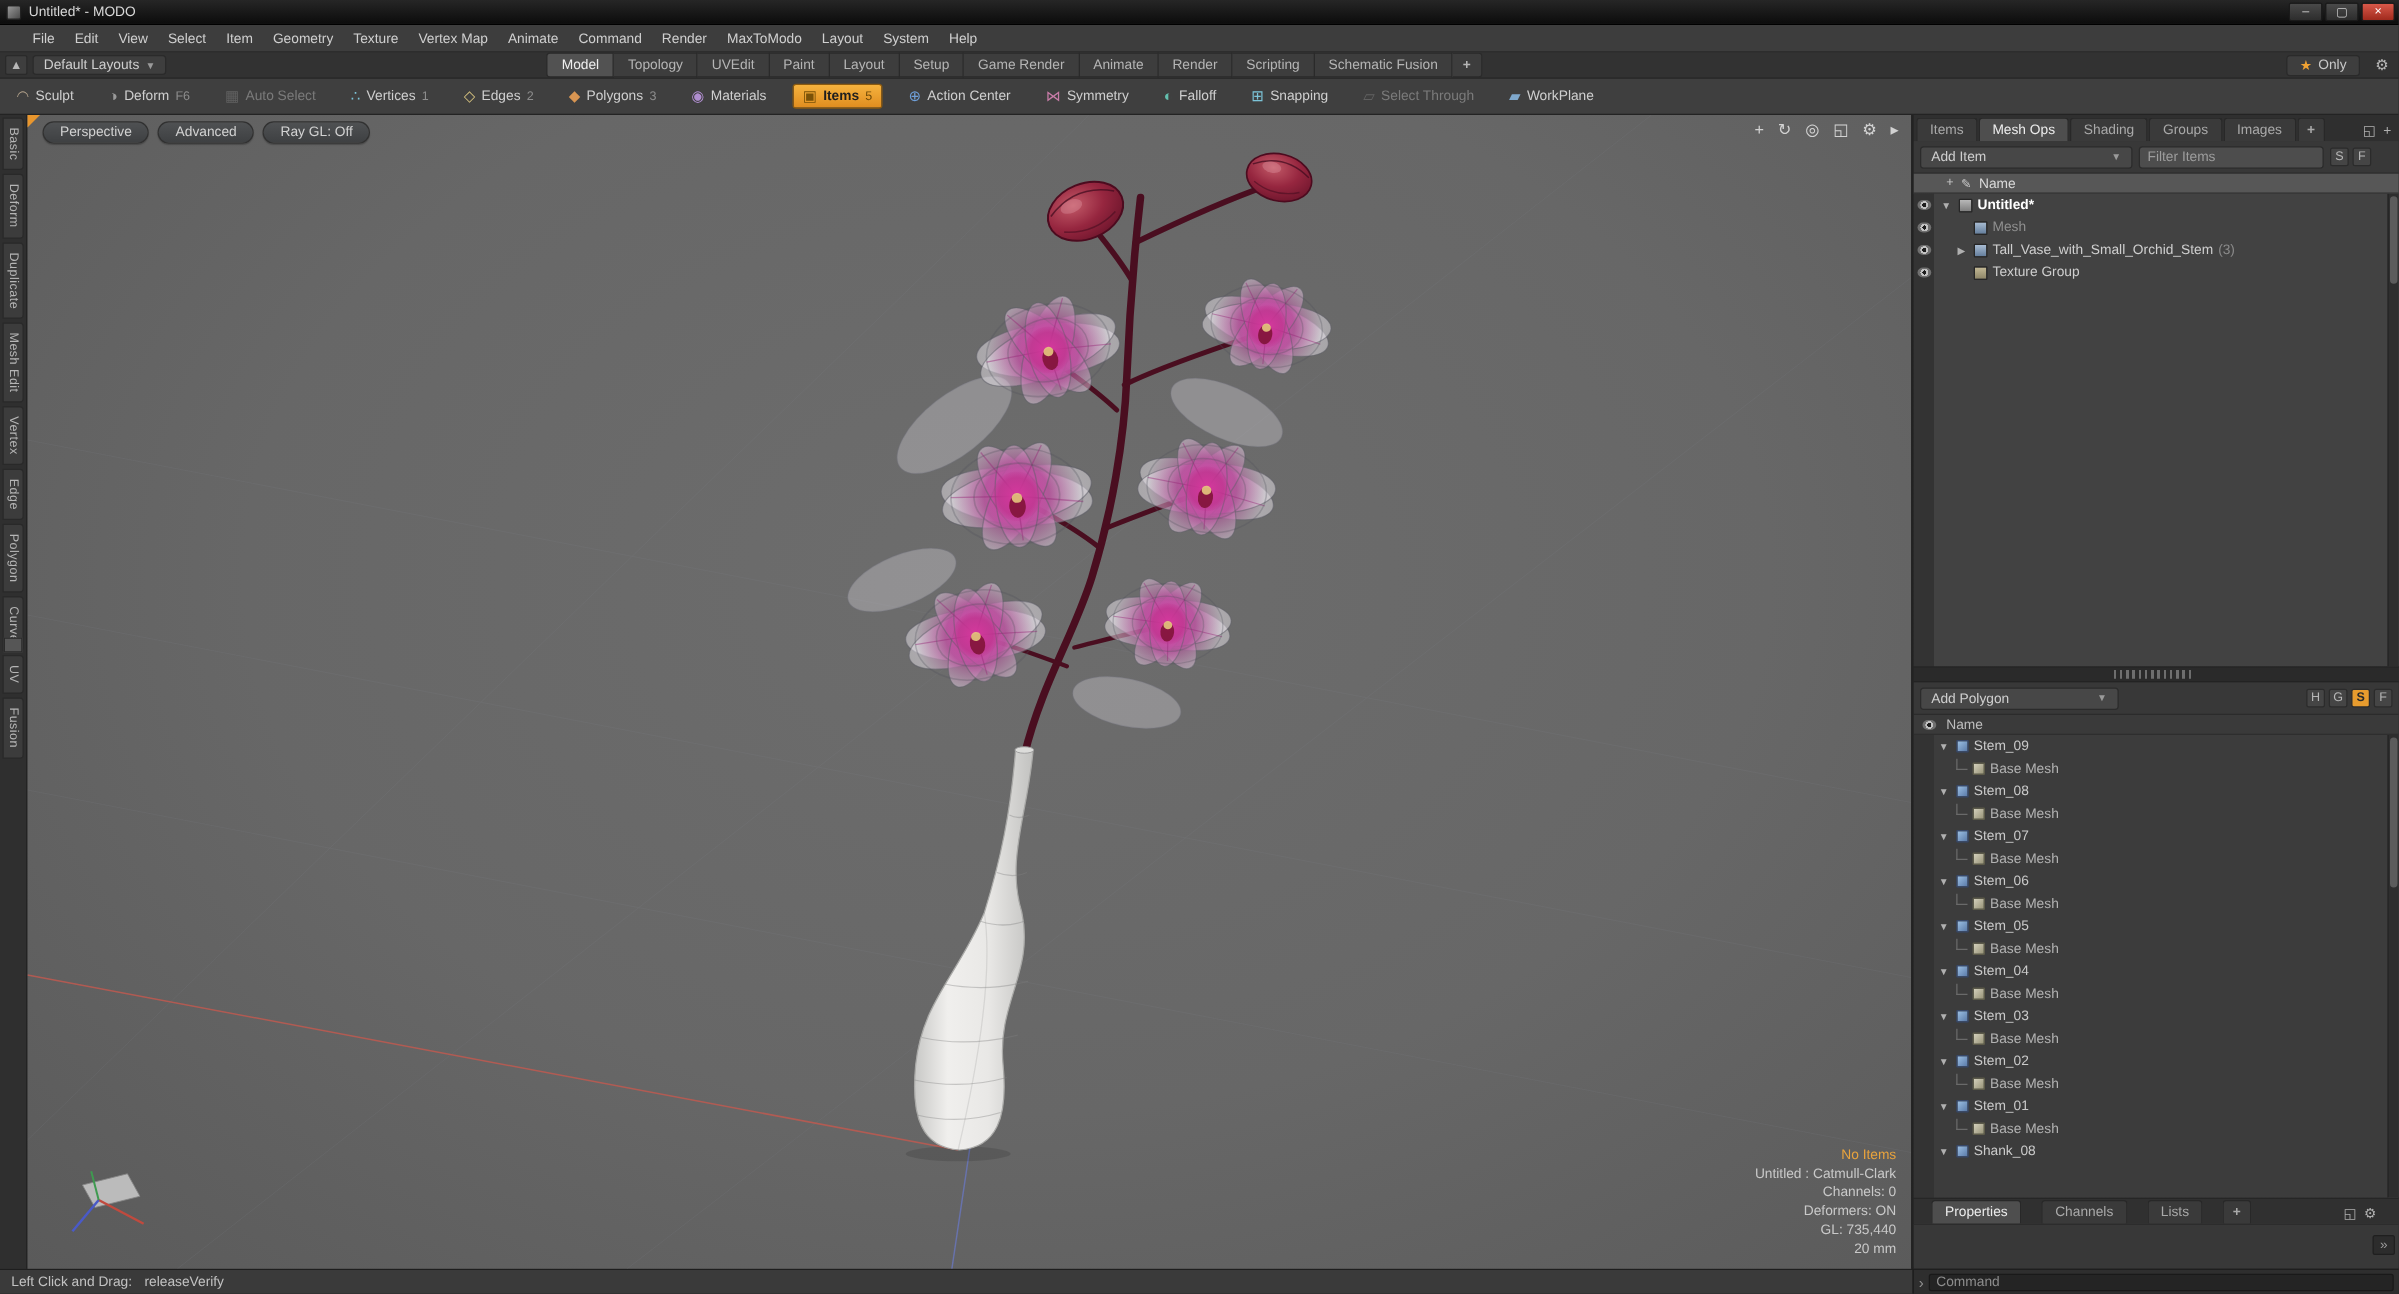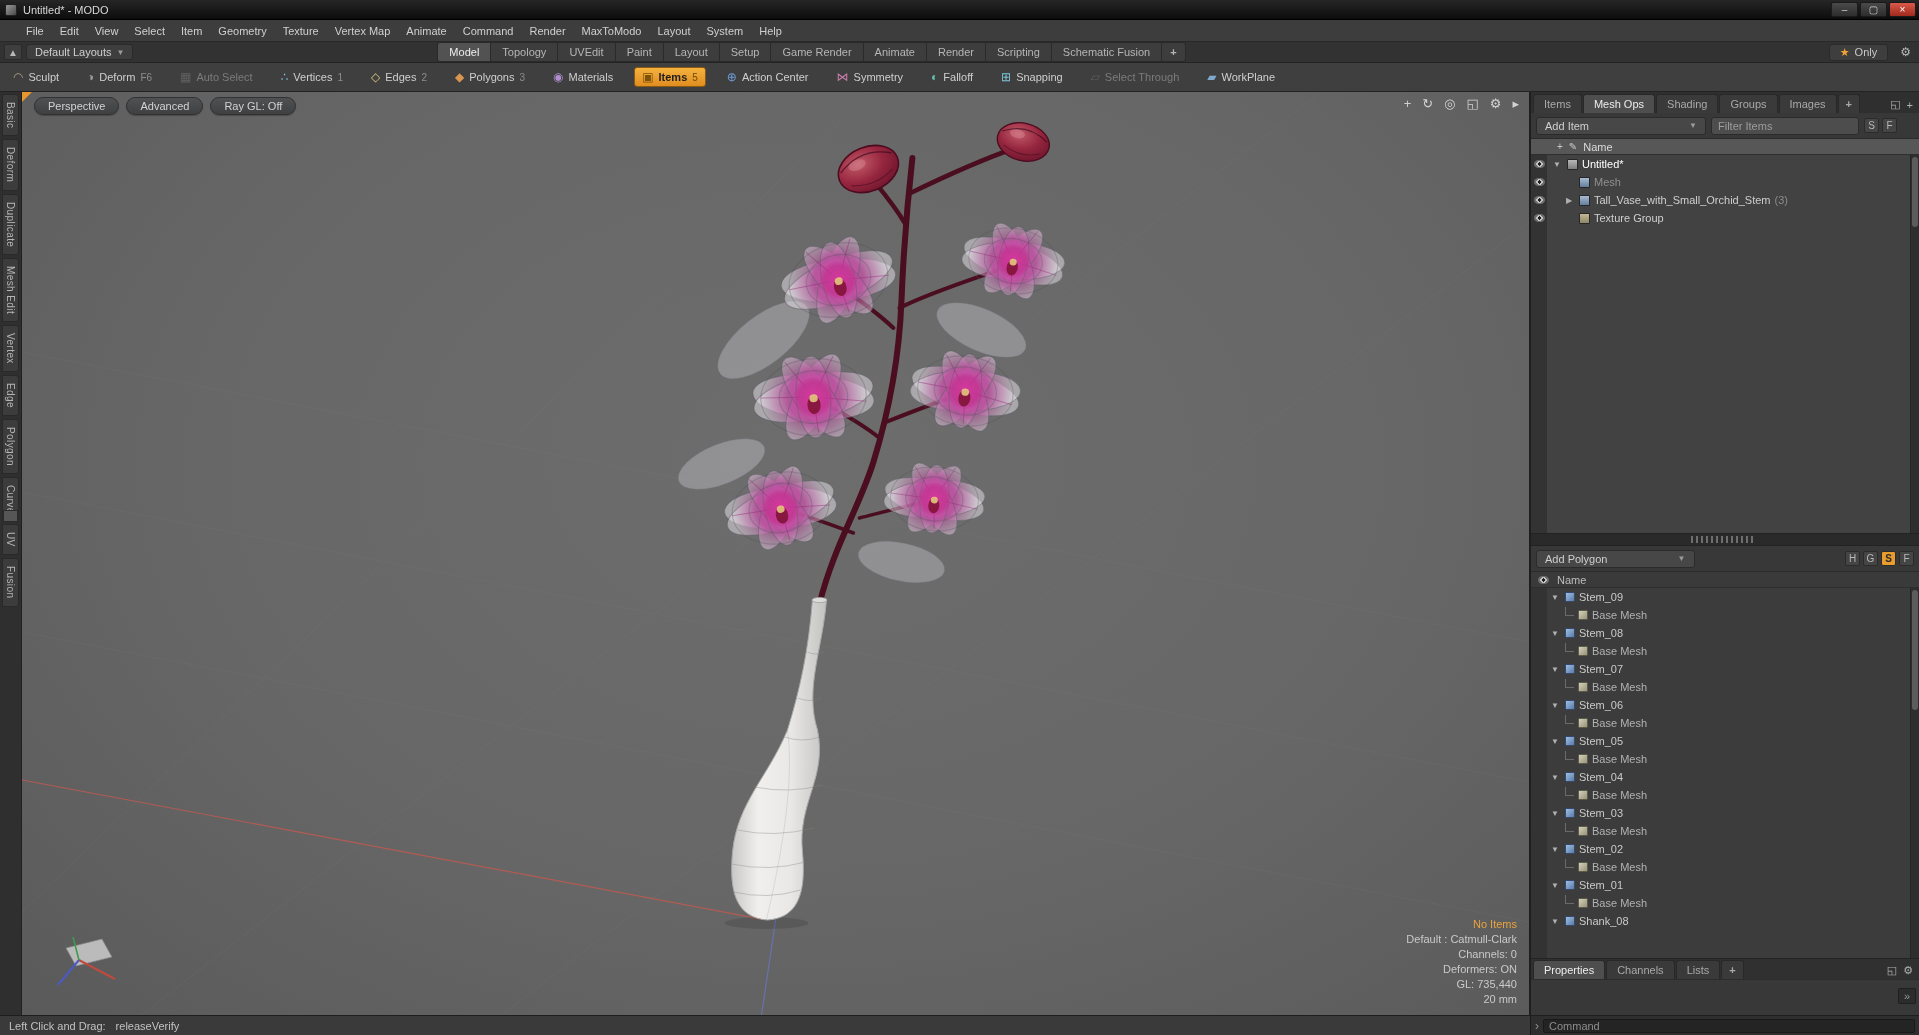--- a/index.html
+++ b/index.html
@@ -99,42 +99,42 @@
   .tree-body{height:378px;background:linear-gradient(90deg,#333 0 16px,#424242 16px);position:relative;overflow:hidden}
   .trow{height:18px;display:flex;align-items:center;gap:4px;padding-right:4px}
   .eye-cell{width:16px;display:flex;justify-content:center}
   .eye{width:11px;height:8px;border-radius:50%/60%;
     background:radial-gradient(circle at 50% 50%, #1d1d1d 0 1.6px, #c2c2c2 1.7px 3.1px, #6f6f6f 3.2px)}
   .expander{width:12px;text-align:center;font-size:8px;color:#b0b0b0}
   .iicon{width:11px;height:11px;border:1px solid #262626;border-radius:1px;flex:none}
   .iicon.scene{background:linear-gradient(#b8b8b8,#7e7e7e)}
   .iicon.mesh{background:linear-gradient(#a8bcd2,#647e9c)}
   .iicon.group{background:linear-gradient(#c2b894,#8e8668)}
-  .ilabel.bold{color:#fff;font-weight:normal}
+  .ilabel.bold{color:#fff;font-weight:bold}
   .ilabel.dim{color:#8f8f8f}
   .ilabel.normal{color:#cfcfcf}
   .isuffix{color:#8a8a8a}
   .vscroll{position:absolute;top:0;right:0;width:9px;height:100%;background:#2e2e2e;border-left:1px solid #252525}
   .vthumb{position:absolute;left:1px;width:6px;background:#5c5c5c;border-radius:3px}
 
   .hdivider{height:13px;background:#2a2a2a;border-top:1px solid #222;border-bottom:1px solid #222;display:flex;align-items:center}
   .ticks{margin-left:160px;width:64px;height:7px;
     background:repeating-linear-gradient(90deg,#6e6e6e 0 2px,transparent 2px 5px)}
 
   .op-list{height:370px;background:linear-gradient(90deg,#333 0 16px,#3c3c3c 16px);position:relative;overflow:hidden}
   .oprow{height:18px;display:flex;align-items:center;gap:4px;padding-left:18px}
   .oprow.child{padding-left:34px}
   .connector{width:9px;height:9px;border-left:1px solid #6a6a6a;border-bottom:1px solid #6a6a6a;margin:-7px 0 0 0}
   .opicon{width:10px;height:10px;border-radius:1px;flex:none}
   .opicon.cube{background:linear-gradient(135deg,#9cc0e4,#5a7aa8);border:1px solid #37486a}
   .opicon.base{background:linear-gradient(135deg,#d4d0bc,#989478);border:1px solid #5e5c4a}
   .oplabel{color:#cacaca}
   .oplabel.child-label{color:#b2b2b2}
 
-  .bp-tabs{height:21px;display:flex;align-items:flex-end;background:#303030;padding:0 2px;gap:1px;border-top:1px solid #232323}
+  .bp-tabs{height:21px;display:flex;align-items:flex-end;background:#303030;padding:0 14px;gap:16px;border-top:1px solid #232323}
   .bp-empty{height:35px;background:#383838;position:relative;border-top:1px solid #2c2c2c}
   .chev-btn{position:absolute;right:3px;top:8px;width:18px;height:16px;display:flex;align-items:center;justify-content:center;
     background:#2c2c2c;border:1px solid #1f1f1f;border-radius:2px;color:#9a9a9a}
 
   
   .bottombar{height:20px;display:flex}
   .statusbar{flex:1;background:#3a3a3a;border-top:1px solid #1e1e1e;display:flex;align-items:center;gap:10px;padding-left:9px;color:#c2c2c2}
   .commandbar{width:389px;background:#2e2e2e;border-top:1px solid #1e1e1e;border-left:1px solid #1a1a1a;
     display:flex;align-items:center;gap:4px;padding:0 4px}
   .prompt{color:#8f8f8f;font-size:12px}
@@ -412,21 +412,21 @@
       <div id="vp-icons">
           <span class="vpicon">+</span>
           <span class="vpicon">↻</span>
           <span class="vpicon">◎</span>
           <span class="vpicon">◱</span>
           <span class="vpicon">⚙</span>
           <span class="vpicon">▸</span>
         </div>
       <div id="vp-status">
           <div class="vps orange">No Items</div>
-          <div class="vps">Default : Catmull-Clark</div>
+          <div class="vps">Untitled : Catmull-Clark</div>
           <div class="vps">Channels: 0</div>
           <div class="vps">Deformers: ON</div>
           <div class="vps">GL: 735,440</div>
           <div class="vps">20 mm</div>
         </div>
     </div>
 
     <div class="rightpanel">
 
       <div class="rp-tabs" id="rp-tabs-items">

